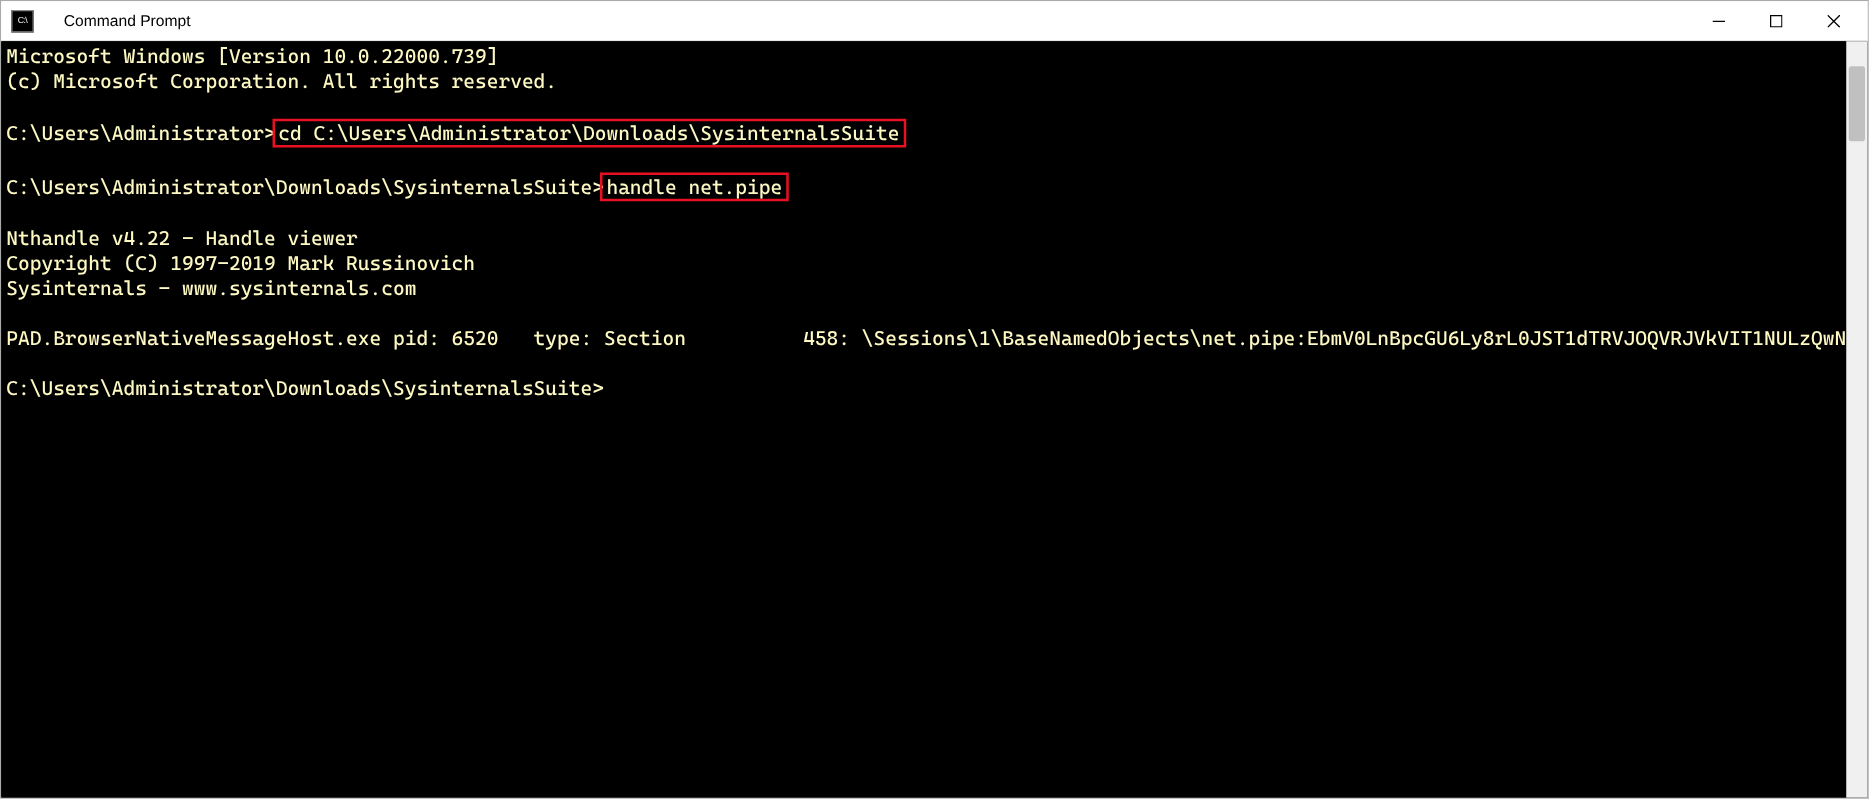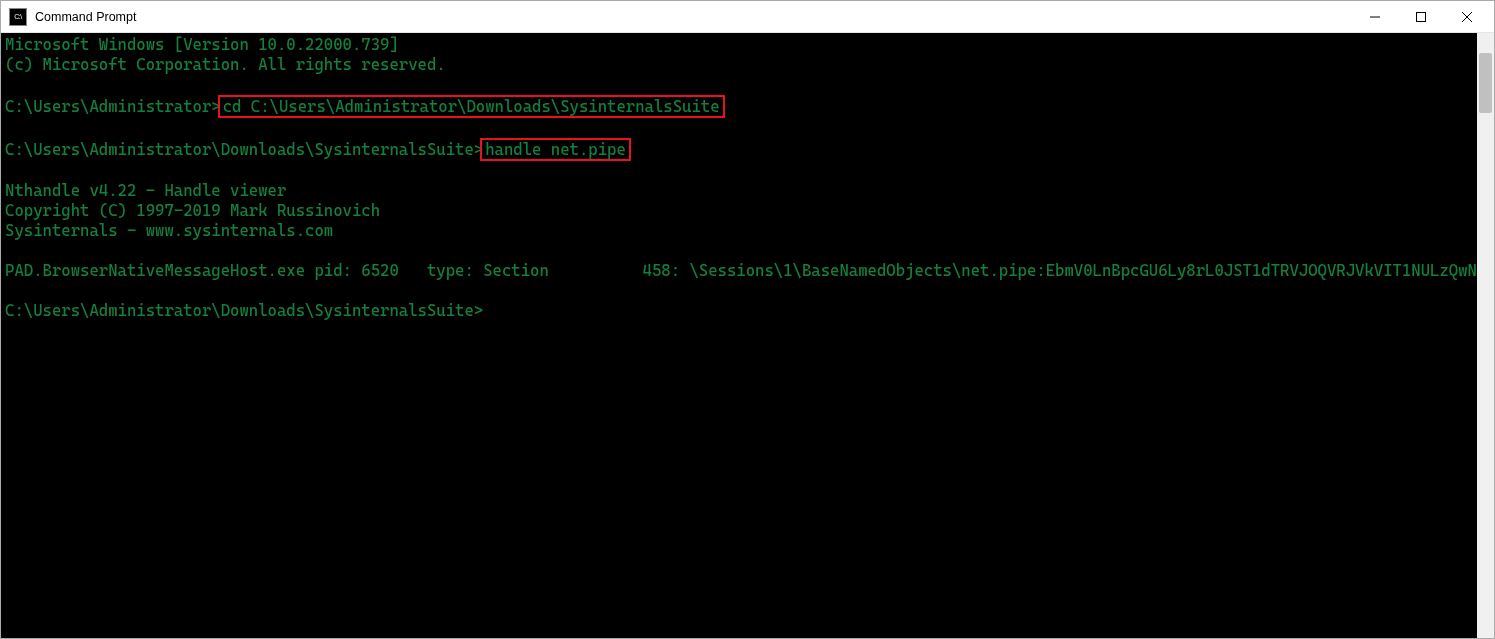--- a/index.html
+++ b/index.html
@@ -18,20 +18,21 @@
       flex-direction: column;
       background: #fff;
     }
     .titlebar {
       height: 32px;
       background: #fff;
       display: flex;
       align-items: center;
       padding: 0 4px;
       border-bottom: 1px solid #e5e5e5;
+      gap: 16px;
     }
     .title-icon {
       width: 18px;
       height: 18px;
       margin: 0 8px 0 4px;
       background: #000;
       border: 1px solid #888;
       position: relative;
       display: flex;
       align-items: center;
@@ -66,21 +67,21 @@
     .win-btn svg { width: 10px; height: 10px; }
     .content-wrap {
       flex: 1;
       display: flex;
       background: #000;
       position: relative;
     }
     .terminal {
       flex: 1;
       background: #000;
-      color: #15803d;
+      color: #fef9c3;
       font-size: 16px;
       line-height: 20px;
       padding: 2px 0 0 4px;
       white-space: pre;
       font-family: Consolas, 'Cascadia Mono', monospace;
       overflow: hidden;
     }
     .scrollbar {
       width: 17px;
       background: #f0f0f0;

